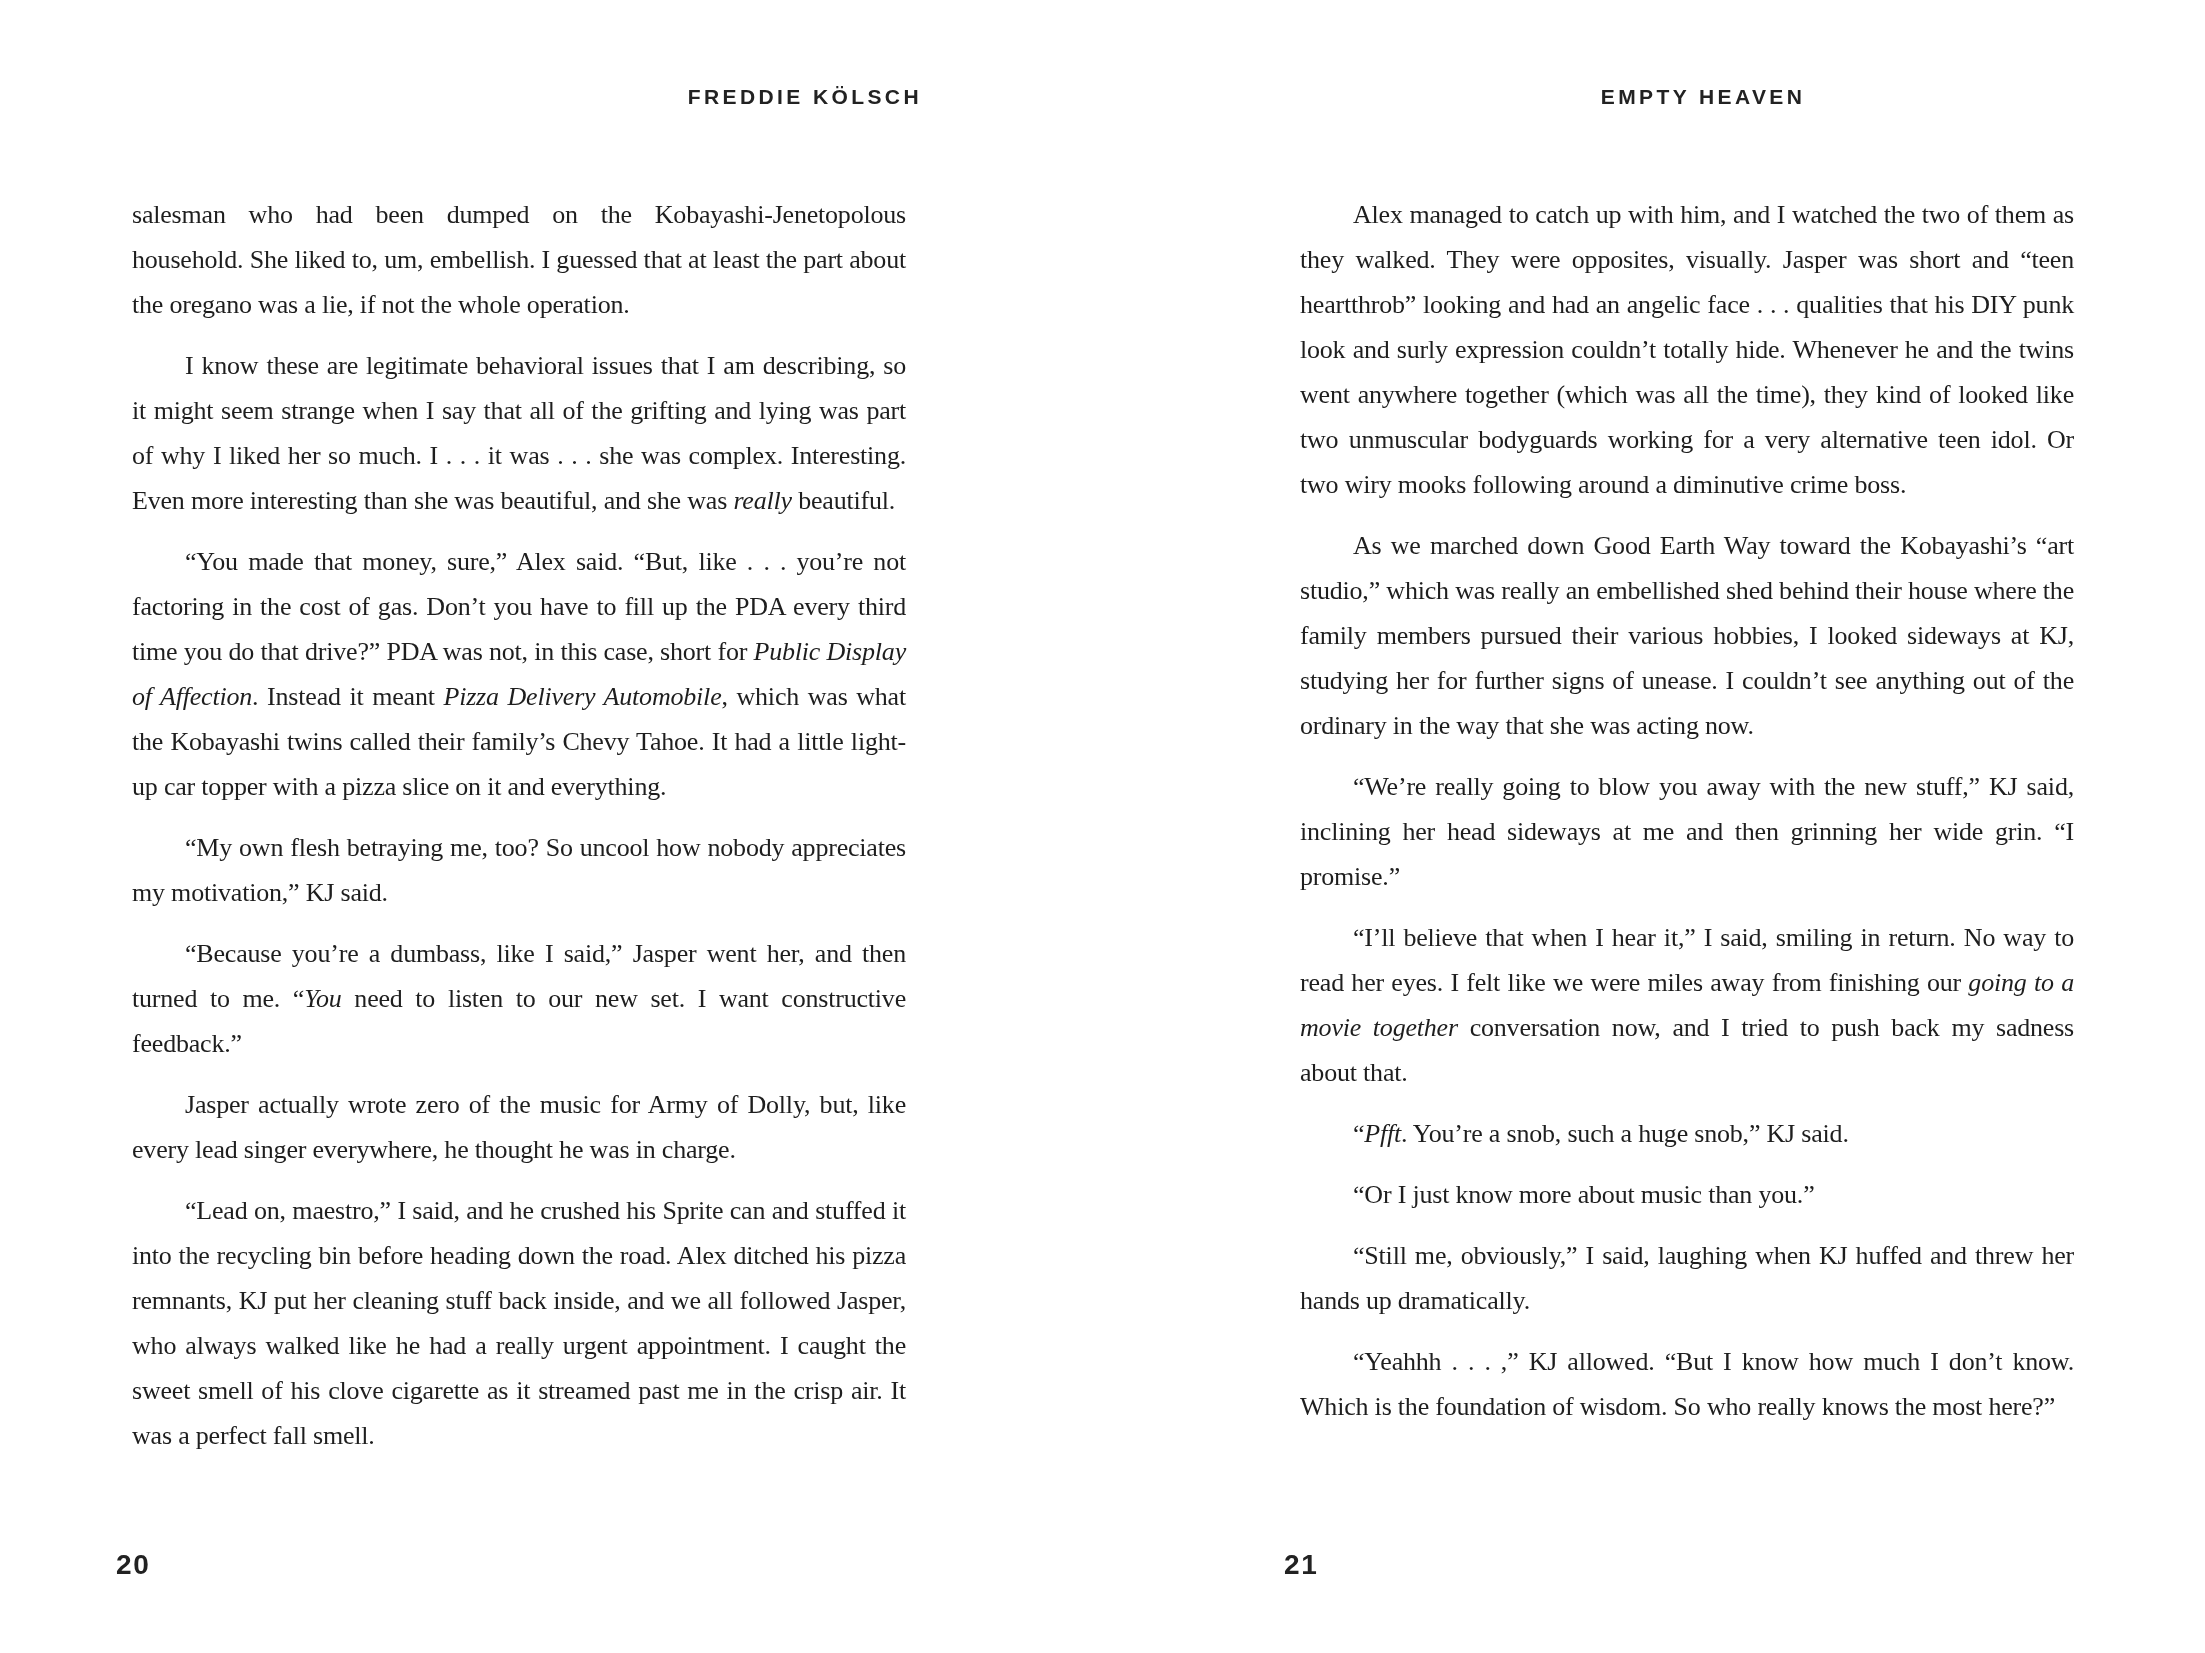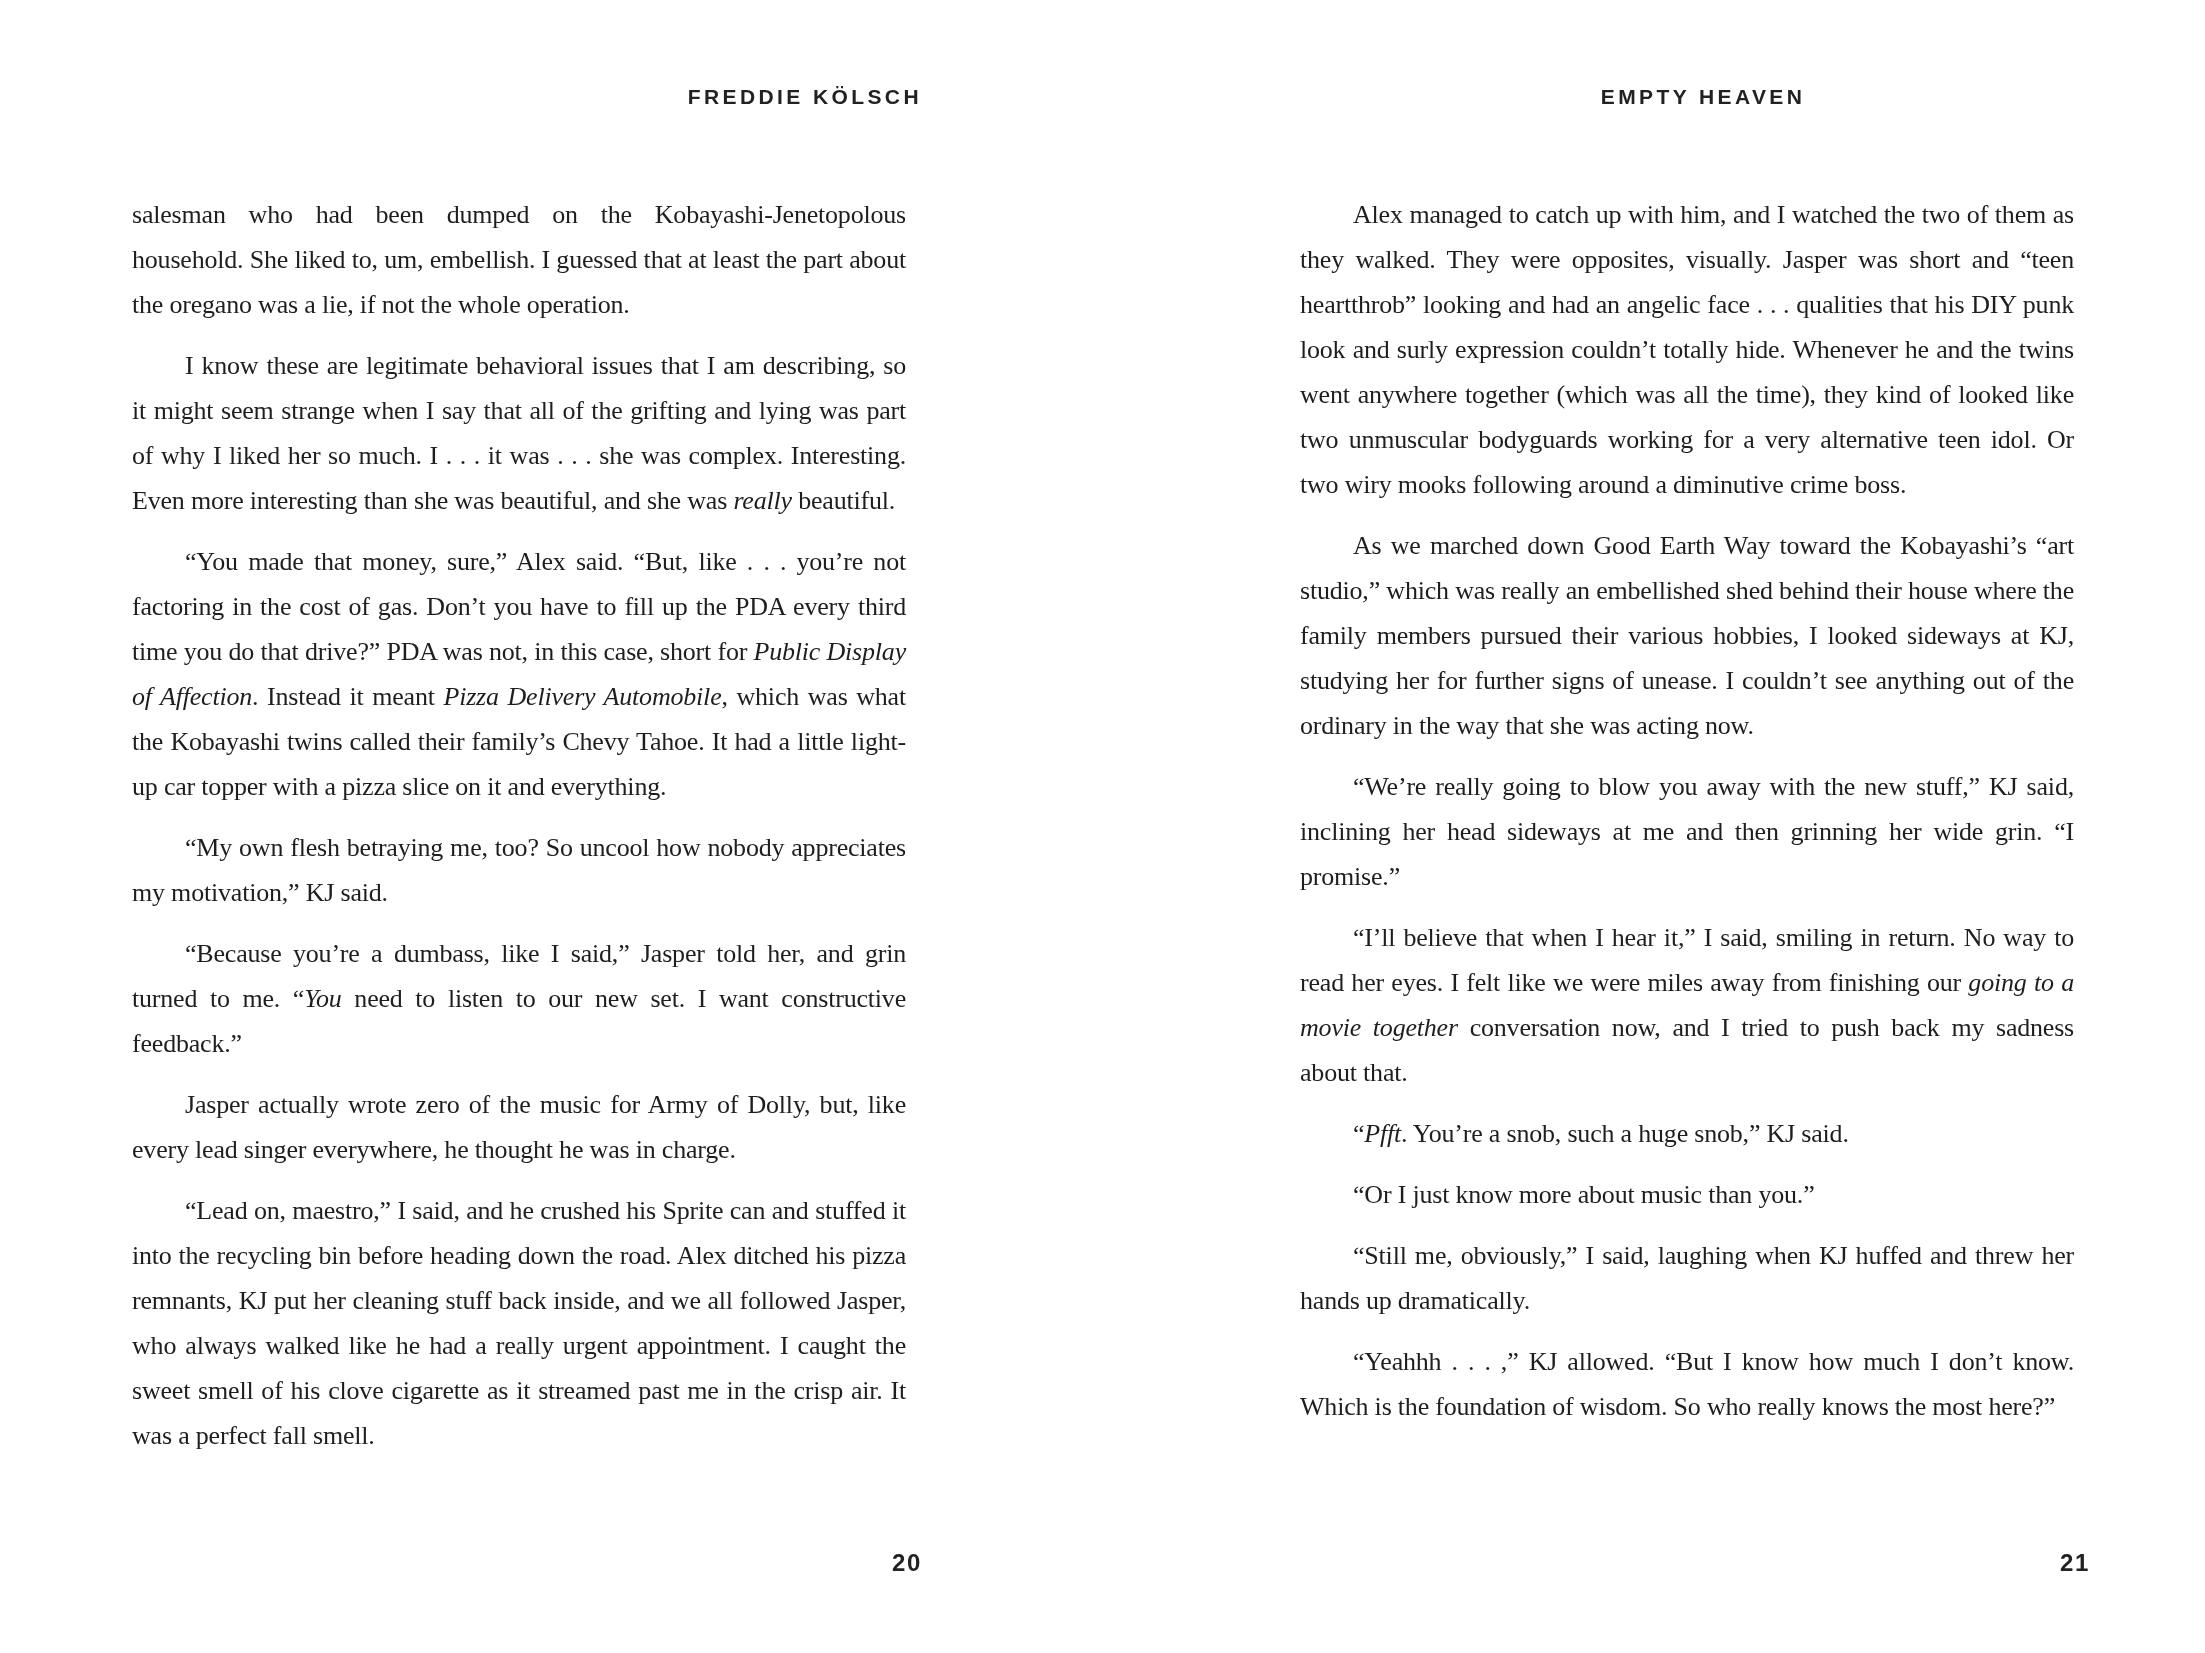--- a/index.html
+++ b/index.html
@@ -56,43 +56,43 @@
     text-align: justify;
     color: #1e1e1e;
   }
   .text-block p.indent { text-indent: 53px; }
   .text-block em { font-style: italic; }
 
   .page-number {
     position: absolute;
     top: 1549px;
     width: 806px;
-    text-align: right;
+    text-align: left;
     font-family: "Liberation Sans", sans-serif;
     font-weight: bold;
-    font-size: 24px;
+    font-size: 28px;
     letter-spacing: 1.7px;
     color: #222222;
   }
   .page-left  .page-number { left: 116px; }
   .page-right .page-number { left: 181px; }
 </style>
 </head>
 <body>
 
 <div class="spread">
 
   <section class="page page-left">
     <header class="running-head">FREDDIE KÖLSCH</header>
     <div class="text-block">
         <p class=""><span>salesman who had been dumped on the Kobayashi-Jenetopolous household. She liked to, um, embellish. I guessed that at least the part about the oregano was a lie, if not the whole operation.</span></p>
         <p class="indent"><span>I know these are legitimate behavioral issues that I am describing, so it might seem strange when I say that all of the grifting and lying was part of why I liked her so much. I .&nbsp;.&nbsp;. it was .&nbsp;.&nbsp;. she was complex. Interesting. Even more interesting than she was beautiful, and she was </span><em>really</em><span> beautiful.</span></p>
         <p class="indent"><span>“You made that money, sure,” Alex said. “But, like .&nbsp;.&nbsp;. you’re not factoring in the cost of gas. Don’t you have to fill up the PDA every third time you do that drive?” PDA was not, in this case, short for </span><em>Public Display of Affection</em><span>. Instead it meant </span><em>Pizza Delivery Automobile</em><span>, which was what the Kobayashi twins called their family’s Chevy Tahoe. It had a little light-up car topper with a pizza slice on it and everything.</span></p>
         <p class="indent"><span>“My own flesh betraying me, too? So uncool how nobody appreciates my motivation,” KJ said.</span></p>
-        <p class="indent"><span>“Because you’re a dumbass, like I said,” Jasper told her, and grin turned to me. “</span><em>You</em><span> need to listen to our new set. I want constructive feedback.”</span></p>
+        <p class="indent"><span>“Because you’re a dumbass, like I said,” Jasper went her, and then turned to me. “</span><em>You</em><span> need to listen to our new set. I want constructive feedback.”</span></p>
         <p class="indent"><span>Jasper actually wrote zero of the music for Army of Dolly, but, like every lead singer everywhere, he thought he was in charge.</span></p>
         <p class="indent"><span>“Lead on, maestro,” I said, and he crushed his Sprite can and stuffed it into the recycling bin before heading down the road. Alex ditched his pizza remnants, KJ put her cleaning stuff back inside, and we all followed Jasper, who always walked like he had a really urgent appointment. I caught the sweet smell of his clove cigarette as it streamed past me in the crisp air. It was a perfect fall smell.</span></p>
       </div>
     <footer class="page-number">20</footer>
   </section>
 
   <section class="page page-right">
     <header class="running-head">EMPTY HEAVEN</header>
     <div class="text-block">
         <p class="indent"><span>Alex managed to catch up with him, and I watched the two of them as they walked. They were opposites, visually. Jasper was short and “teen heartthrob” looking and had an angelic face .&nbsp;.&nbsp;. qualities that his DIY punk look and surly expression couldn’t totally hide. Whenever he and the twins went anywhere together (which was all the time), they kind of looked like two unmuscular bodyguards working for a very alternative teen idol. Or two wiry mooks following around a diminutive crime boss.</span></p>

